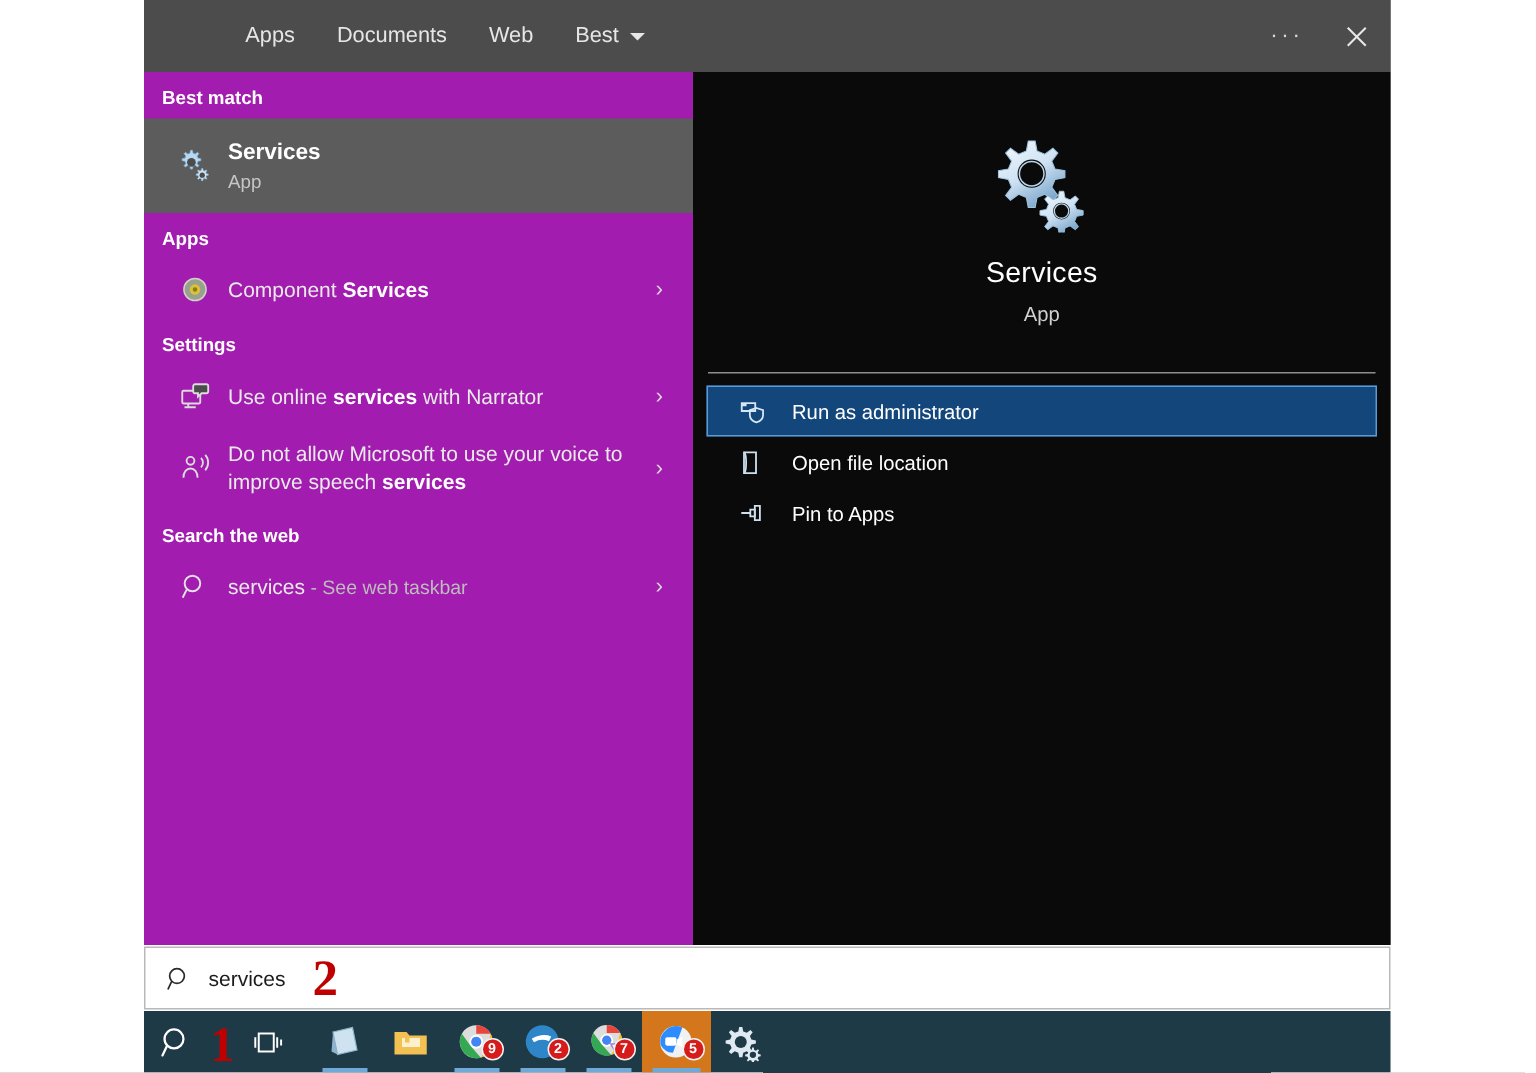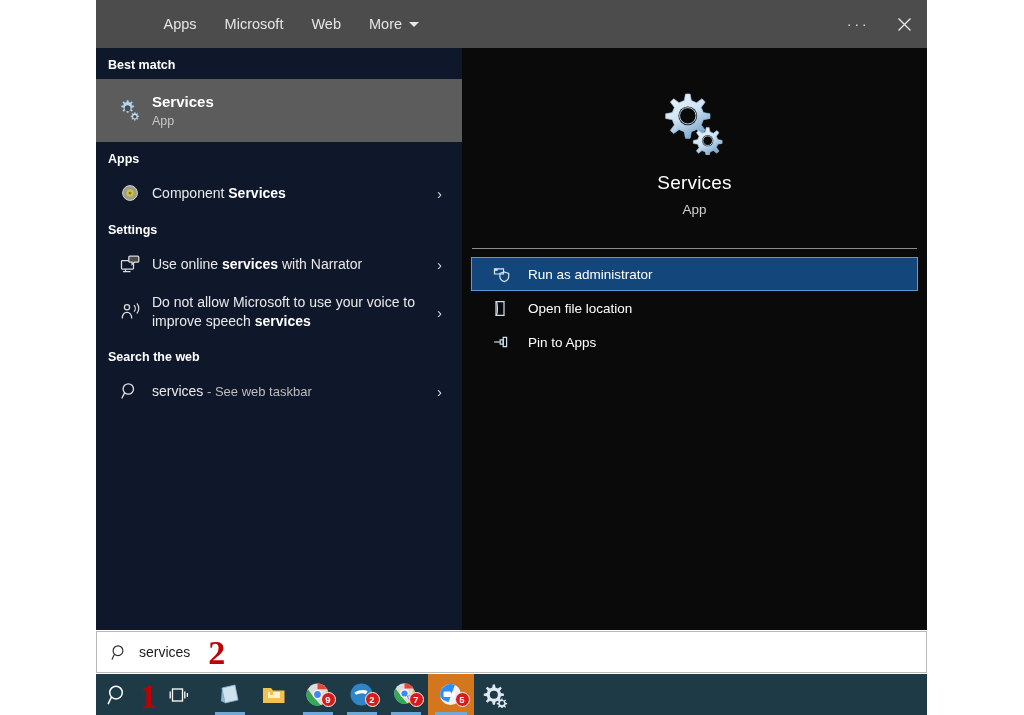--- a/index.html
+++ b/index.html
@@ -43,21 +43,21 @@
   .tabbar-spacer { flex: 1 1 auto; }
   .winbtn {
     width: 46px; height: 48px; display: flex; align-items: center; justify-content: center;
     color: #e8e8e8; cursor: default;
   }
   .dots { letter-spacing: 2.5px; font-size: 15px; line-height: 8px; color:#d8d8d8; }
 
   
   .body { flex: 1 1 auto; display: flex; min-height: 0; }
   .leftpane {
-    width: 366px; flex: 0 0 366px; background: #0f172a;
+    width: 366px; flex: 0 0 366px; background: #a21caf;
     position: relative; overflow: hidden;
   }
   .rightpane { flex: 1 1 auto; background: #0a0a0a; position: relative; }
 
   
   .section-hdr {
     color: #ffffff; font-size: 12.5px; font-weight: bold;
     padding: 10px 0 7px 12px;
   }
 
@@ -153,27 +153,27 @@
   <div class="flyout">
 
     <div class="tabbar">
       <div class="tab active">
         <span>All</span>
       </div>
       <div class="tab">
         <span>Apps</span>
       </div>
       <div class="tab">
-        <span>Microsoft</span>
+        <span>Documents</span>
       </div>
       <div class="tab">
         <span>Web</span>
       </div>
       <div class="tab">
-        <span>More</span>
+        <span>Best</span>
         <span class="caret"></span>
       </div>
 
       <div class="tabbar-spacer"></div>
 
       <div class="winbtn">
         <span class="dots">···</span>
       </div>
       <div class="winbtn">
         <svg width="15" height="15" viewBox="0 0 15 15">

